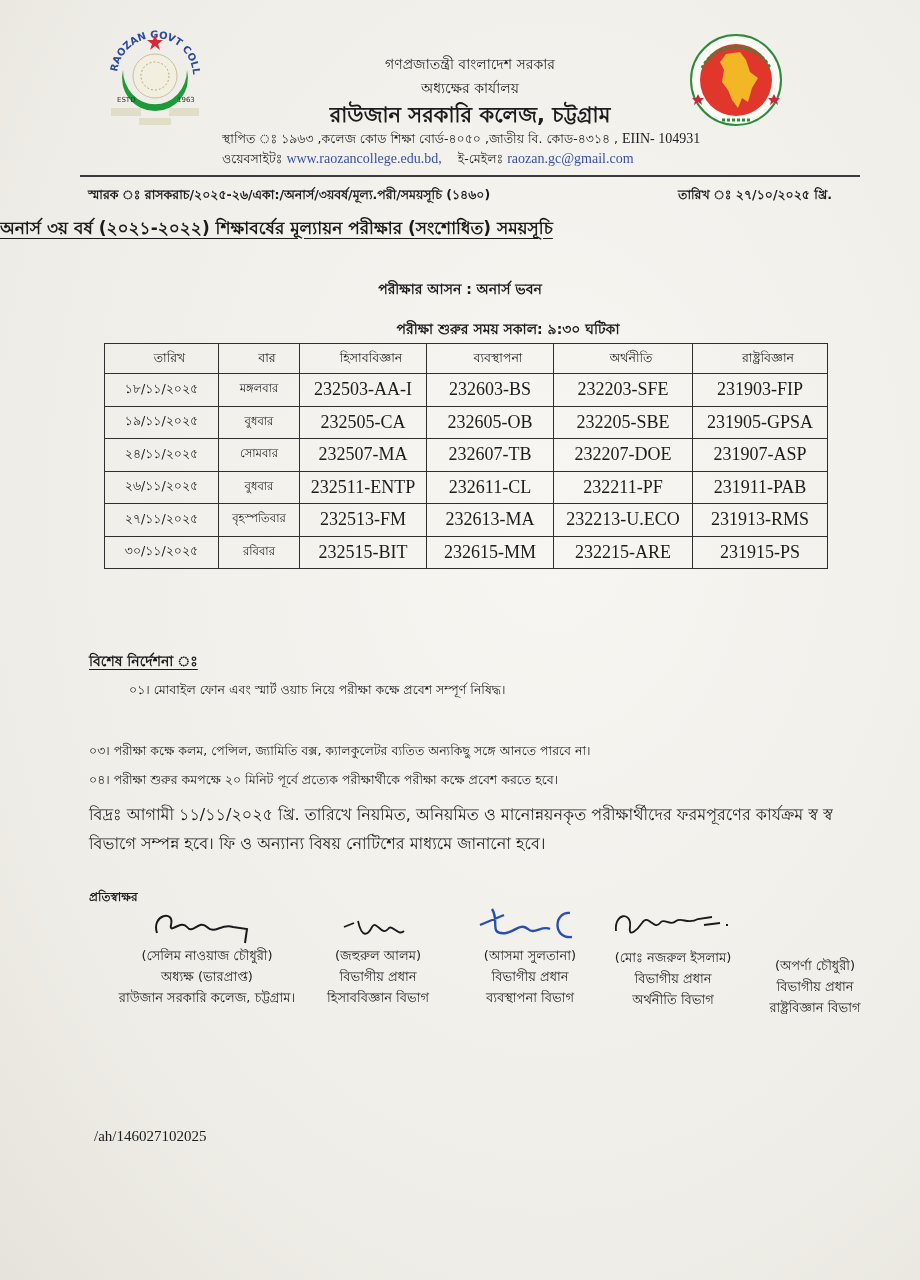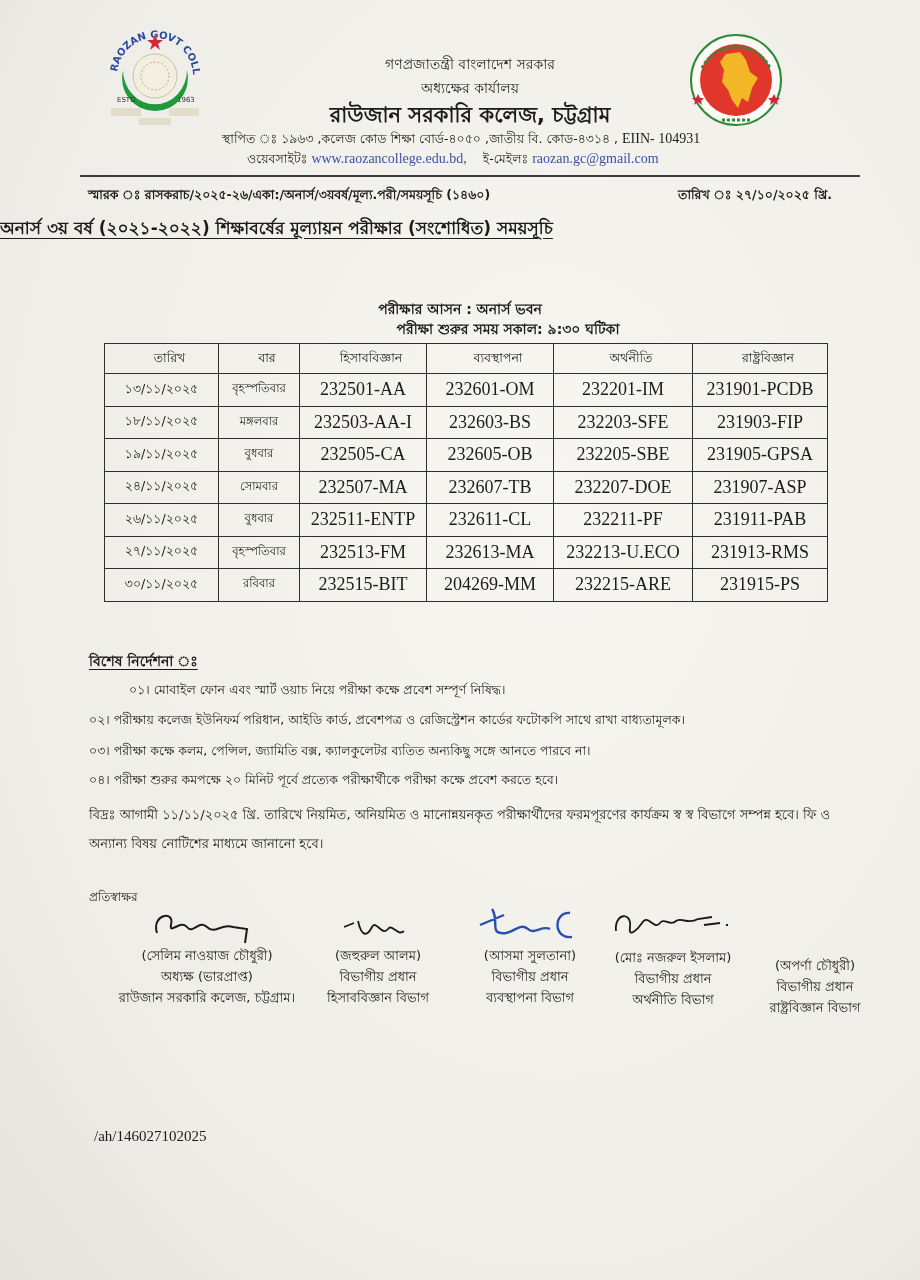--- a/index.html
+++ b/index.html
@@ -15,54 +15,54 @@
     background: radial-gradient(ellipse at 60% 40%, #f7f6f2 0%, #efede7 70%, #e6e3dc 100%);
   }
   
   .logo-left { position: absolute; left: 103px; top: 20px; width: 104px; height: 115px; }
   .logo-right { position: absolute; left: 688px; top: 32px; width: 96px; height: 96px; }
   .hdr { position: absolute; left: 0; width: 920px; text-align: center; }
   .hdr-gov { top: 53px; font-size: 14px; left: 10px; }
   .hdr-office { top: 77px; font-size: 14px; left: 10px; }
   .hdr-college { top: 99px; font-size: 21px; font-weight: bold; left: 10px; }
   .hdr-est { position: absolute; top: 130px; left: 222px; font-size: 12.5px; white-space: nowrap; }
-  .hdr-web { position: absolute; top: 150px; left: 222px; font-size: 12.5px; white-space: nowrap; margin-left: 25px; }
+  .hdr-web { position: absolute; top: 150px; left: 222px; font-size: 12.5px; white-space: nowrap; }
   .hdr-web .lnk { color: #3a4fa8; font-family: "Liberation Serif", serif; font-size: 14px; }
   .hdr-est .eiin { font-family: "Liberation Serif", serif; font-size: 14px; }
   .rule { position: absolute; left: 80px; top: 175px; width: 780px; height: 2px; background: #3b3b3b; }
   .memo { position: absolute; top: 186px; left: 88px; font-size: 12.5px; font-weight: bold; white-space: nowrap; }
   .date { position: absolute; top: 186px; left: 678px; font-size: 12.5px; font-weight: bold; white-space: nowrap; }
   .title { position: absolute; top: 215px; left: 0; width: 920px; 
     font-size: 17px; font-weight: bold; }
   .title span { text-decoration: underline; text-underline-offset: 4px; }
-  .venue { position: absolute; top: 298px; left: 0; width: 920px; text-align: center; font-size: 14px; font-weight: bold; }
+  .venue { position: absolute; top: 278px; left: 0; width: 920px; text-align: center; font-size: 14px; font-weight: bold; }
   .starttime { position: absolute; top: 318px; left: 0; width: 920px; text-align: center; font-size: 14px; font-weight: bold; margin-left: 48px; }
 
   
   table.sched {
     position: absolute; top: 343px; left: 104px; width: 723px;
     border-collapse: collapse; table-layout: fixed;
   }
   table.sched th, table.sched td {
     border: 1.5px solid #2f2f2f; text-align: center; padding: 0;
   }
   table.sched th { height: 29px; font-size: 12.5px; font-weight: normal; padding-left: 16px; }
   table.sched td { height: 31.5px; font-family: "Liberation Serif", serif; font-size: 18px; }
   table.sched td.bn { font-family: "DejaVu Sans", sans-serif; font-size: 12.5px; }
   table.sched td.day { font-family: "DejaVu Sans", sans-serif; font-size: 11.5px; }
 
   
   .instr-head { position: absolute; top: 650px; left: 89px; font-size: 14px; font-weight: bold;
     text-decoration: underline; text-underline-offset: 3px; }
   .instr { position: absolute; left: 89px; font-size: 12.5px; white-space: nowrap; }
   .i1 { top: 681px; margin-left: 40px; } .i2 { top: 711px; } .i3 { top: 742px; } .i4 { top: 771px; }
-  .note { position: absolute; top: 800px; left: 89px; width: 760px; font-size: 13px; line-height: 29px; }
-
-  
-  .sig-label { position: absolute; top: 888px; left: 89px; font-size: 12px; }
+  .note { position: absolute; top: 800px; left: 89px; width: 760px; font-size: 16px; line-height: 29px; }
+
+  
+  .sig-label { position: absolute; top: 888px; left: 89px; font-size: 12px; font-weight: bold; }
   .sig { position: absolute; text-align: center; font-size: 13px; line-height: 21px; white-space: nowrap; }
   .sig svg { display: block; margin: 0 auto; }
   .sig1 { left: 92px; top: 905px; width: 230px; }
   .sig2 { left: 318px; top: 915px; width: 120px; }
   .sig3 { left: 455px; top: 905px; width: 150px; }
   .sig4 { left: 598px; top: 903px; width: 150px; }
   .sig5 { left: 755px; top: 955px; width: 120px; }
   .sig-name { display: block; }
   .ref { position: absolute; top: 1128px; left: 94px; font-family: "Liberation Serif", serif; font-size: 15px; }
 </style>
@@ -136,28 +136,20 @@
         <th>তারিখ</th>
         <th>বার</th>
         <th>হিসাববিজ্ঞান</th>
         <th>ব্যবস্থাপনা</th>
         <th>অর্থনীতি</th>
         <th>রাষ্ট্রবিজ্ঞান</th>
       </tr>
     </thead>
     <tbody>
       <tr>
-        <td class="bn">১৩/১১/২০২৫</td>
-        <td class="day">বৃহস্পতিবার</td>
-        <td>232501-AA</td>
-        <td>232601-OM</td>
-        <td>232201-IM</td>
-        <td>231901-PCDB</td>
-      </tr>
-      <tr>
         <td class="bn">১৮/১১/২০২৫</td>
         <td class="day">মঙ্গলবার</td>
         <td>232503-AA-I</td>
         <td>232603-BS</td>
         <td>232203-SFE</td>
         <td>231903-FIP</td>
       </tr>
       <tr>
         <td class="bn">১৯/১১/২০২৫</td>
         <td class="day">বুধবার</td>
@@ -187,30 +179,29 @@
         <td class="day">বৃহস্পতিবার</td>
         <td>232513-FM</td>
         <td>232613-MA</td>
         <td>232213-U.ECO</td>
         <td>231913-RMS</td>
       </tr>
       <tr>
         <td class="bn">৩০/১১/২০২৫</td>
         <td class="day">রবিবার</td>
         <td>232515-BIT</td>
-        <td>204269-MM</td>
+        <td>232615-MM</td>
         <td>232215-ARE</td>
         <td>231915-PS</td>
       </tr>
     </tbody>
   </table>
 
   <div class="instr-head">বিশেষ নির্দেশনা ঃ</div>
   <div class="instr i1">০১। মোবাইল ফোন এবং স্মার্ট ওয়াচ নিয়ে পরীক্ষা কক্ষে প্রবেশ সম্পূর্ণ নিষিদ্ধ।</div>
-  <div class="instr i2">০২। পরীক্ষায় কলেজ ইউনিফর্ম পরিধান, আইডি কার্ড, প্রবেশপত্র ও রেজিস্ট্রেশন কার্ডের ফটোকপি সাথে রাখা বাধ্যতামূলক।</div>
   <div class="instr i3">০৩। পরীক্ষা কক্ষে কলম, পেন্সিল, জ্যামিতি বক্স, ক্যালকুলেটর ব্যতিত অন্যকিছু সঙ্গে আনতে পারবে না।</div>
   <div class="instr i4">০৪। পরীক্ষা শুরুর কমপক্ষে ২০ মিনিট পূর্বে প্রত্যেক পরীক্ষার্থীকে পরীক্ষা কক্ষে প্রবেশ করতে হবে।</div>
   <div class="note">বিদ্রঃ আগামী ১১/১১/২০২৫ খ্রি. তারিখে নিয়মিত, অনিয়মিত ও মানোন্নয়নকৃত পরীক্ষার্থীদের ফরমপূরণের কার্যক্রম স্ব স্ব বিভাগে সম্পন্ন হবে। ফি ও অন্যান্য বিষয় নোটিশের মাধ্যমে জানানো হবে।</div>
 
   <div class="sig-label">প্রতিস্বাক্ষর</div>
 
   <div class="sig sig1">
     <svg width="120" height="40" viewBox="0 0 120 40">
       <path d="M10,28 C4,10 28,4 24,20 C22,30 34,14 40,22 C46,30 52,14 60,22 C68,30 74,18 86,22 L100,24 L98,38" fill="none" stroke="#1a1a1a" stroke-width="2"></path>
     </svg>

